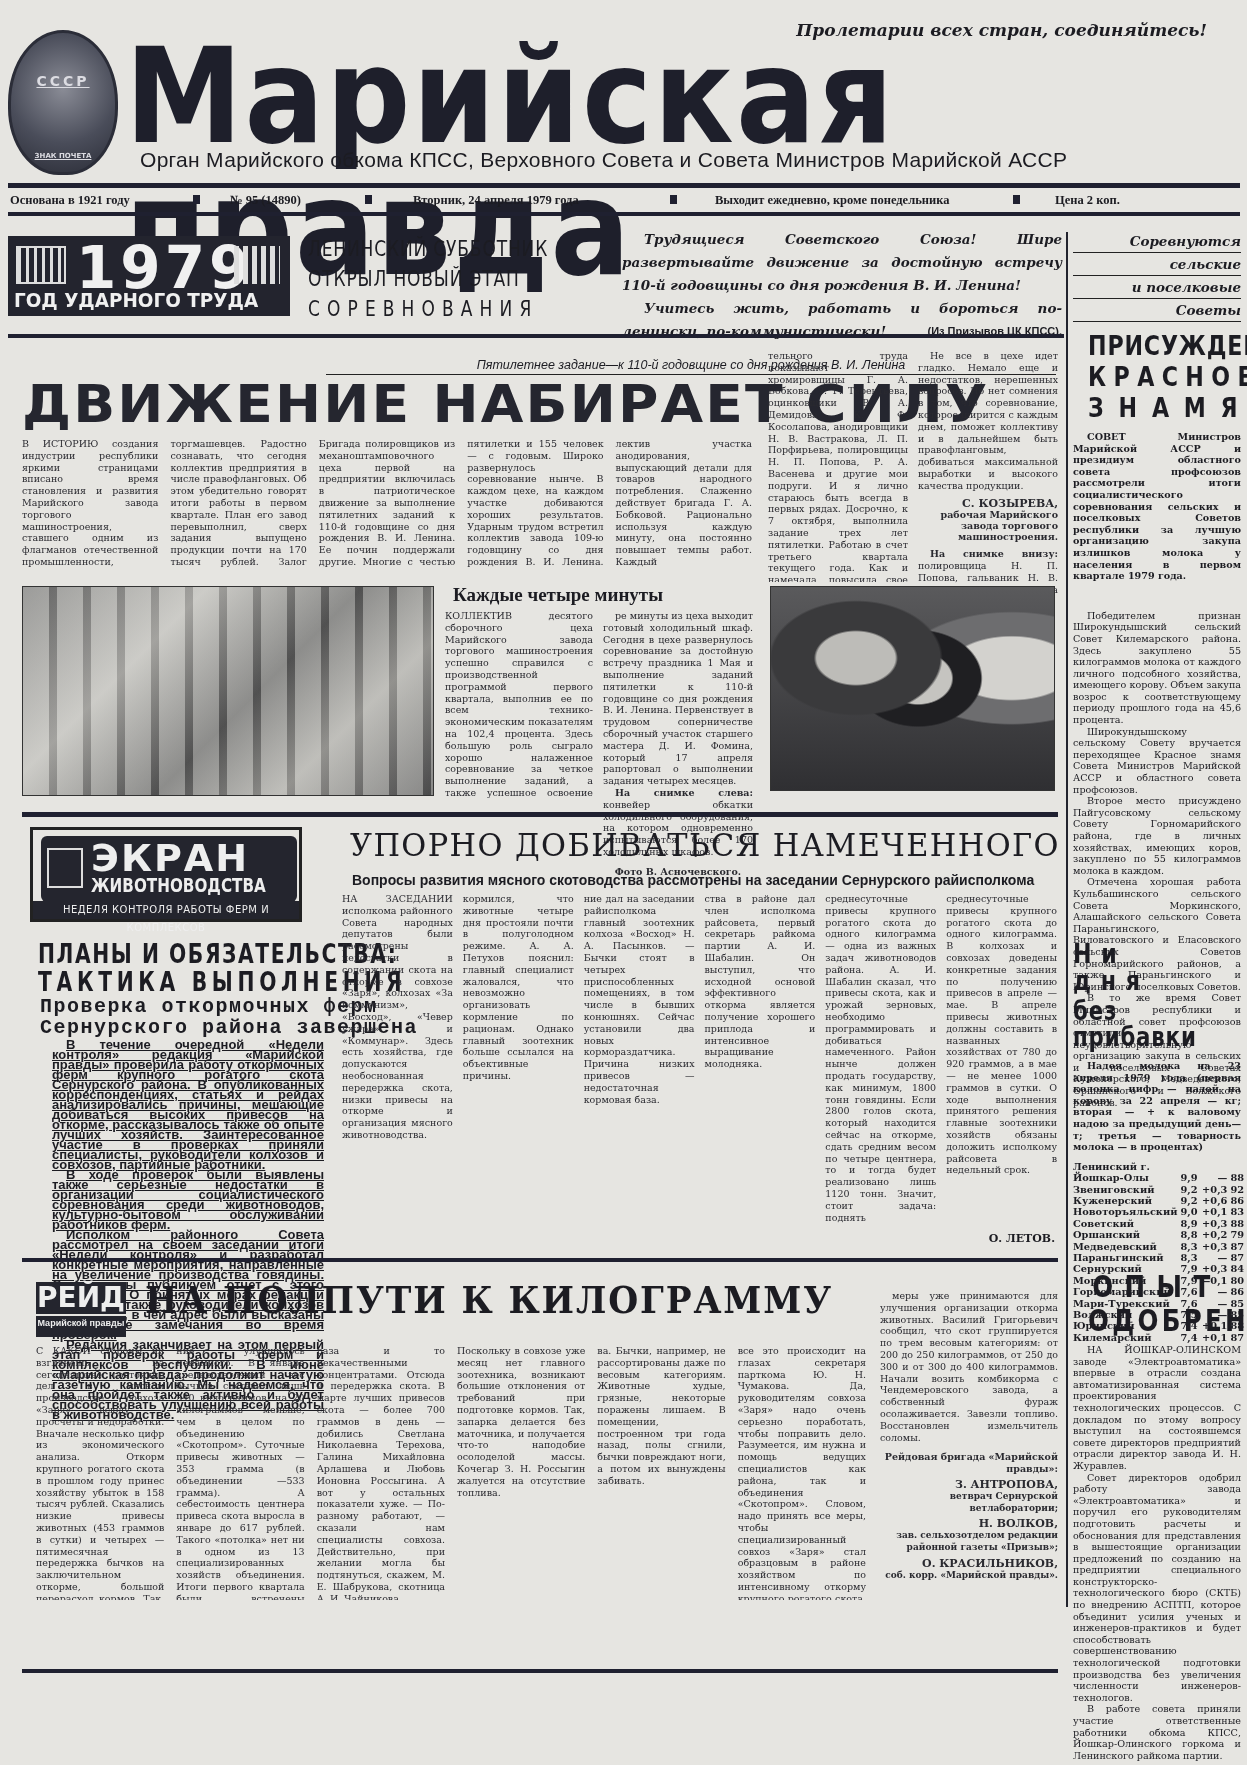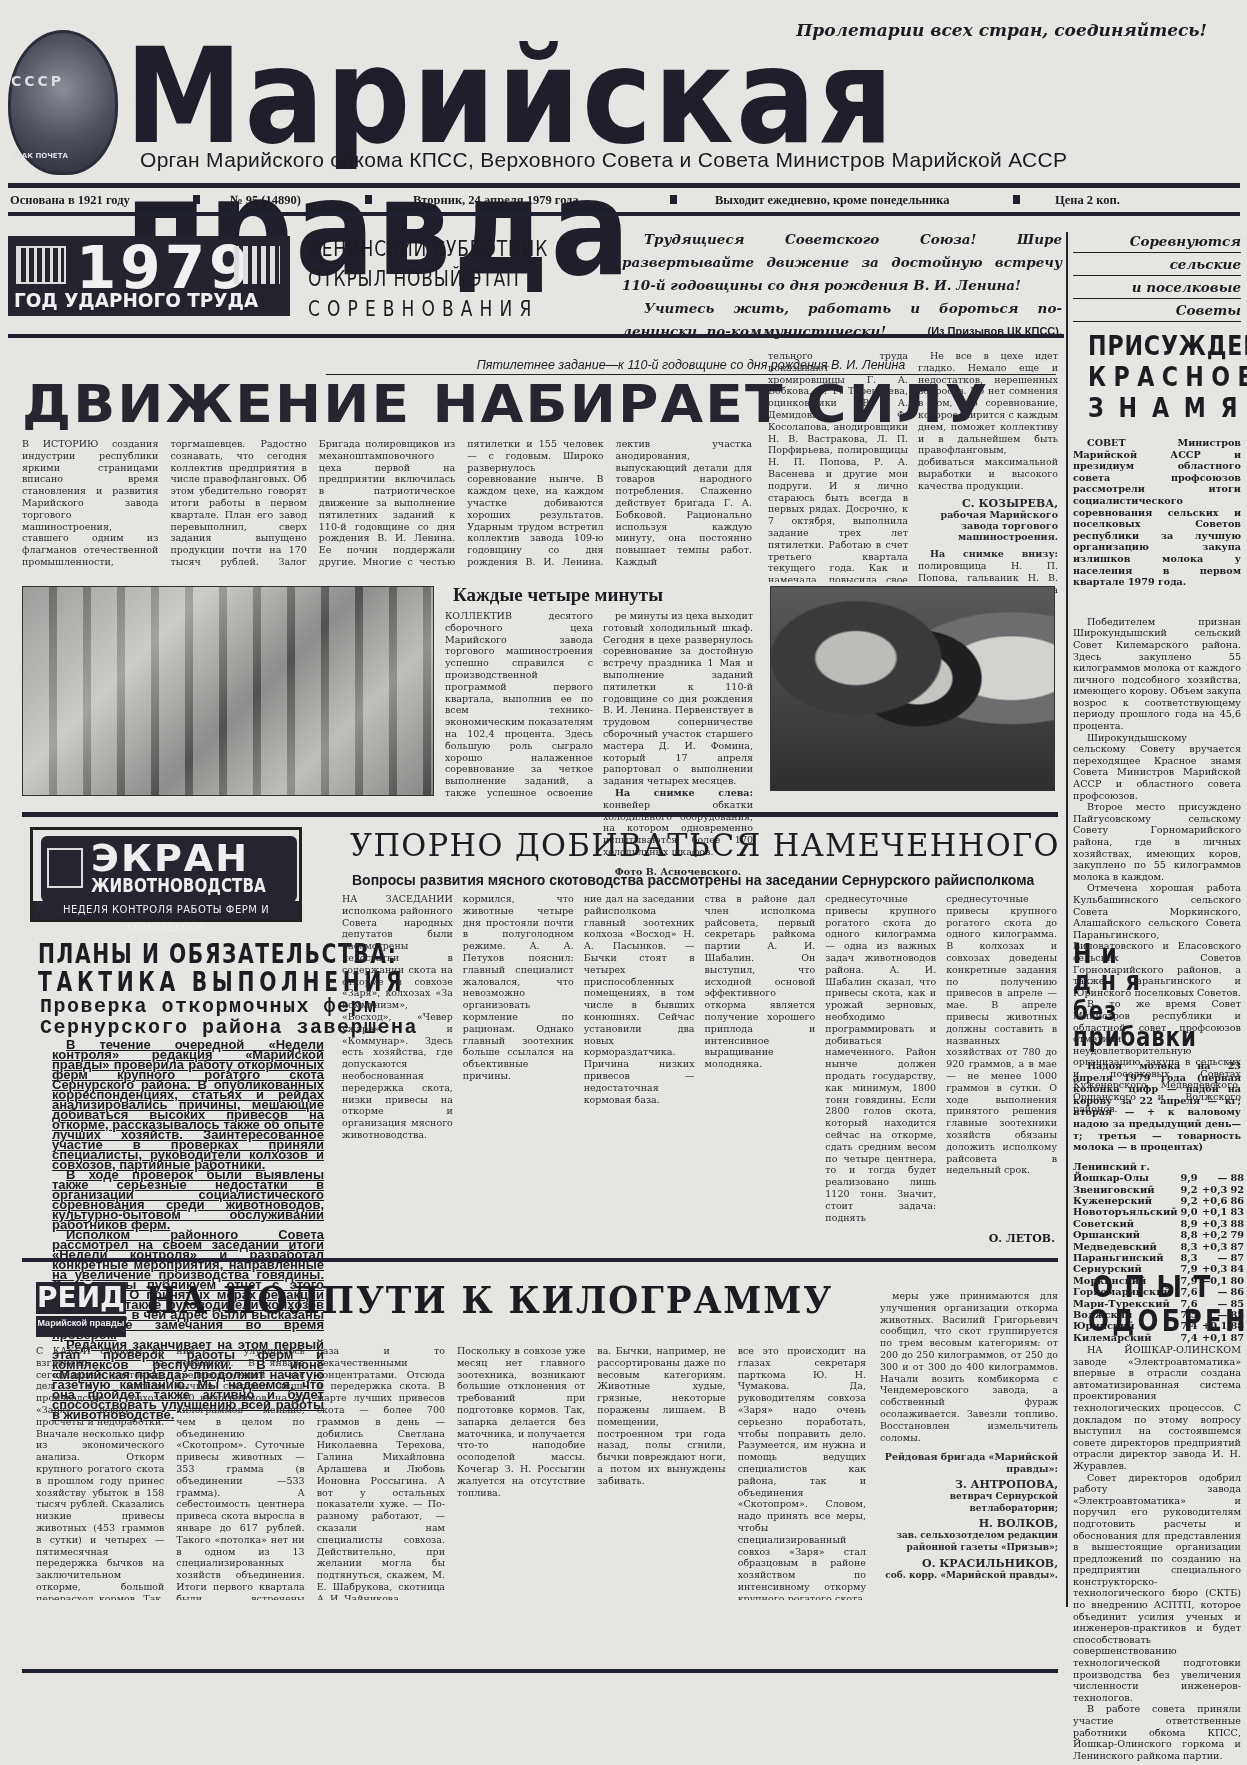--- a/index.html
+++ b/index.html
@@ -3,21 +3,21 @@
 <meta charset="utf-8">
 <style>
   * { box-sizing: border-box; margin: 0; padding: 0; }
   html, body { width: 1247px; height: 1765px; background: #e4e3df; overflow: hidden; }
   body { font-family: "DejaVu Serif", serif; color: #1c1c22; position: relative; }
   .page { position: absolute; left: 0; top: 0; width: 1247px; height: 1765px; background: #e6e5e1; }
   .abs { position: absolute; }
 
   
   .emblem { left: 8px; top: 30px; width: 110px; height: 145px; border-radius: 50% 50% 46% 46%; background: radial-gradient(circle at 50% 40%, #8a8c96 0%, #4a4d5a 55%, #2a2c36 100%); border: 3px solid #2b2d38; }
-  .emblem span { position: absolute; left: 0; right: 0; color: #dcdce2; font-family: "DejaVu Sans", sans-serif; font-weight: bold; }
+  .emblem span { position: absolute; left: 0; right: 0; text-align: center; color: #dcdce2; font-family: "DejaVu Sans", sans-serif; font-weight: bold; text-decoration: underline; }
   .motto { right: 40px; top: 20px; font-family: "DejaVu Serif", serif; font-style: italic; font-weight: bold; font-size: 17px; }
   .title { left: 125px; top: 30px; font-family: "DejaVu Sans", sans-serif; font-weight: 900; font-size: 118px; letter-spacing: 2px; transform: scaleY(1.12); transform-origin: left top; color: #1e1f2b; line-height: 1; }
   .subtitle { left: 140px; top: 148px; font-family: "Liberation Sans", sans-serif; font-size: 21px; letter-spacing: 0.3px; }
   .rule-thick { background: #1f2030; }
   .infobar { left: 0; top: 191px; width: 1247px; height: 18px; font-family: "Liberation Serif", serif; font-weight: bold; font-size: 12.5px; display: flex; gap: 0; align-items: center; }
   .infobar .it { position: absolute; white-space: nowrap; }
   .sq { display: inline-block; width: 7px; height: 9px; background: #1f2030; position: absolute; top: 4px; }
 
   
   .banner1979 { left: 8px; top: 236px; width: 282px; height: 80px; background: #23242e; color: #f0f0f0; }
@@ -124,21 +124,21 @@
   <div class="abs rcol" style="top:230px;">
     <div class="kicker">Соревнуются</div>
     <div class="kicker">сельские</div>
     <div class="kicker">и поселковые</div>
     <div class="kicker">Советы</div>
     <div style="margin-top:10px;">
       <div class="rhead" style="font-size:27px;">ПРИСУЖДЕНО</div>
       <div class="rhead" style="font-size:27px;letter-spacing:9px;margin-top:4px;">КРАСНОЕ</div>
       <div class="rhead" style="font-size:27px;letter-spacing:18px;margin-top:4px;">ЗНАМЯ</div>
     </div>
-    <div class="small bold" style="margin-top:16px;text-indent:14px;">СОВЕТ Министров Марийской АССР и президиум областного совета профсоюзов рассмотрели итоги социалистического соревнования сельских и поселковых Советов республики за лучшую организацию закупа излишков молока у населения в первом квартале 1979 года.</div>
+    <div class="small bold" style="margin-top:10px;text-indent:14px;">СОВЕТ Министров Марийской АССР и президиум областного совета профсоюзов рассмотрели итоги социалистического соревнования сельских и поселковых Советов республики за лучшую организацию закупа излишков молока у населения в первом квартале 1979 года.</div>
     <div class="small" style="margin-top:28px;">
       <p>Победителем признан Широкундышский сельский Совет Килемарского района. Здесь закуплено 55 килограммов молока от каждого личного подсобного хозяйства, имеющего корову. Объем закупа возрос к соответствующему периоду прошлого года на 45,6 процента.</p>
       <p>Широкундышскому сельскому Совету вручается переходящее Красное знамя Совета Министров Марийской АССР и областного совета профсоюзов.</p>
       <p>Второе место присуждено Пайгусовскому сельскому Совету Горномарийского района, где в личных хозяйствах, имеющих коров, закуплено по 55 килограммов молока в каждом.</p>
       <p>Отмечена хорошая работа Кульбашинского сельского Совета Моркинского, Алашайского сельского Совета Параньгинского, Виловатовского и Еласовского сельских Советов Горномарийского районов, а также Параньгинского и Юринского поселковых Советов.</p>
       <p>В то же время Совет Министров республики и областной совет профсоюзов отметили неудовлетворительную организацию закупа в сельских и поселковых Советах Куженерского, Медведевского, Оршанского и Волжского районов.</p>
     </div>
   </div>
 
   <div class="abs rcol" style="top:940px;">

